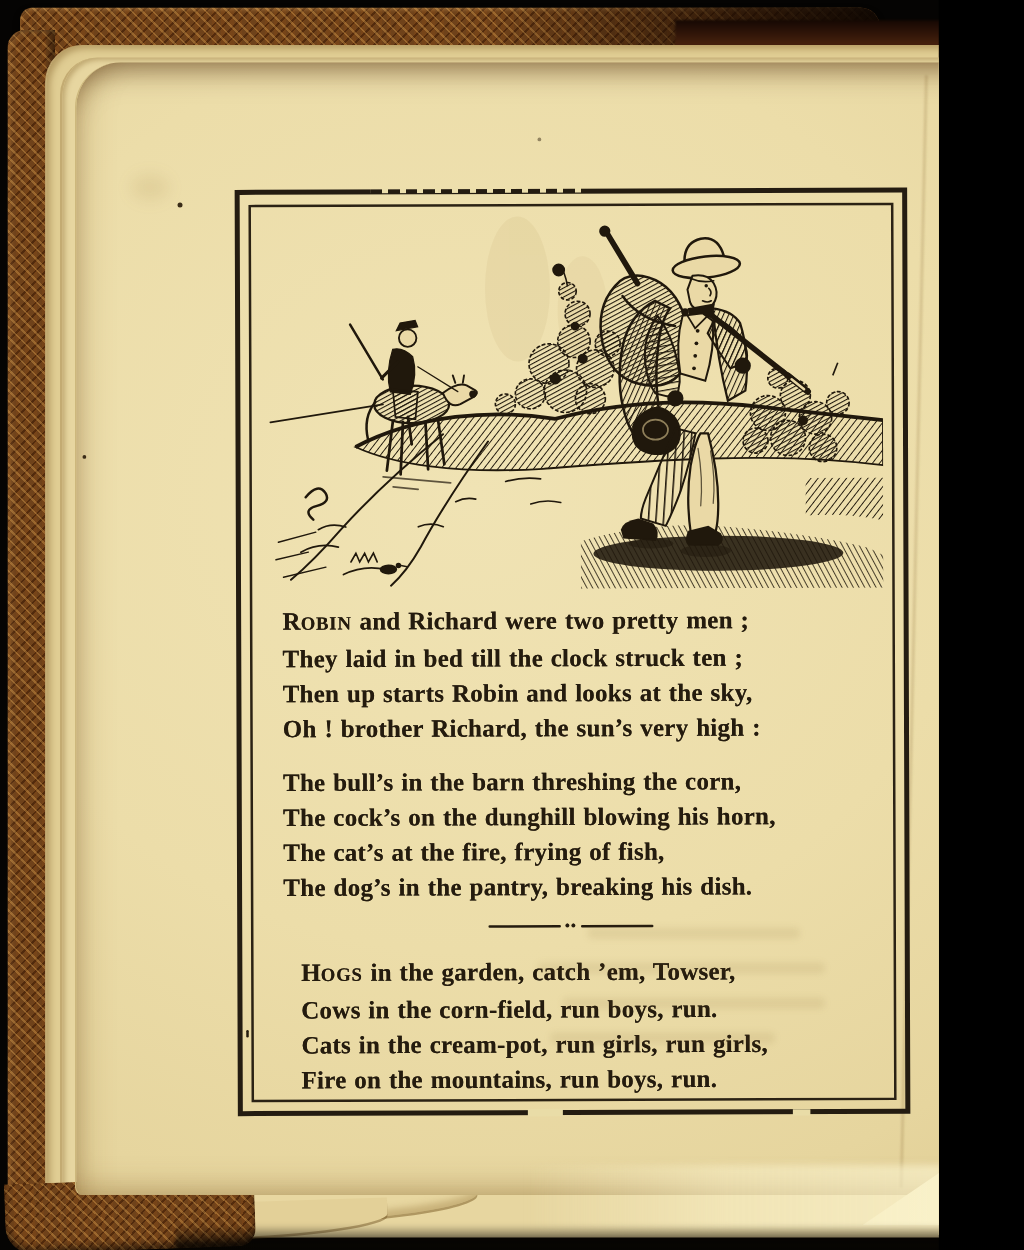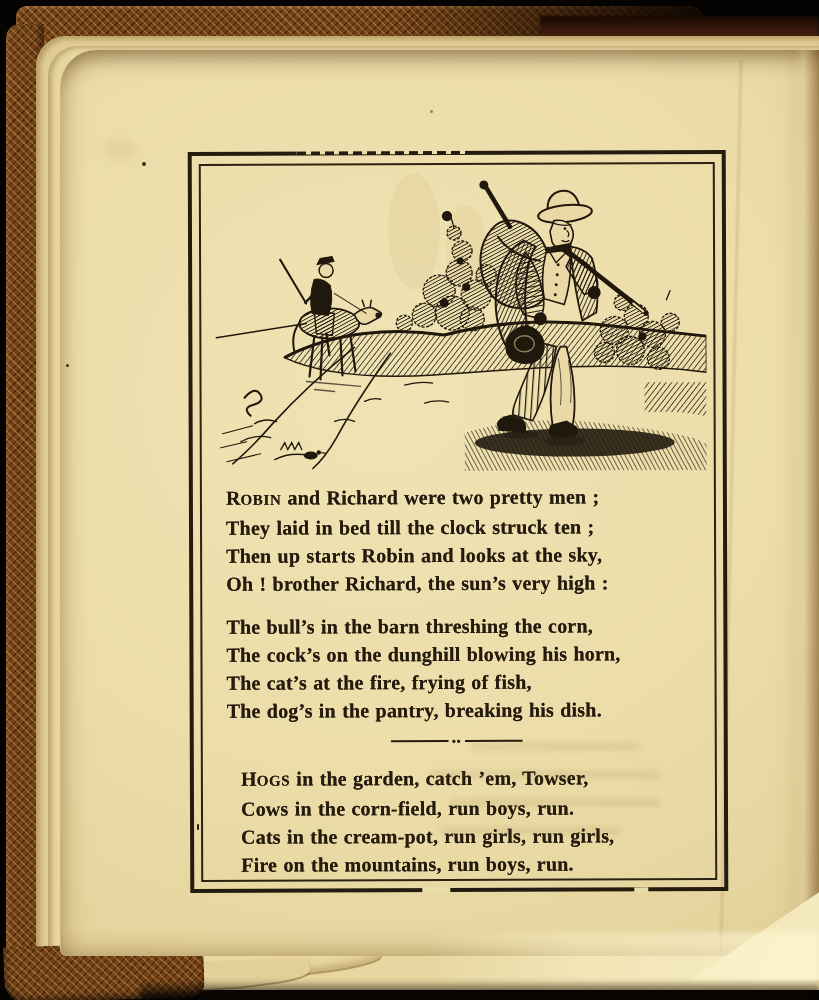--- a/index.html
+++ b/index.html
@@ -1,17 +1,17 @@
 <!DOCTYPE html>
 <html><head>
 <meta charset="utf-8">
 <style>
   html,body{margin:0;padding:0;background:#000;}
   *{box-sizing:border-box;}
-  .scene{position:relative;width:819px;height:1000px;background:#050403;overflow:hidden;
+  .scene{position:relative;width:751px;height:1000px;background:#050403;overflow:hidden;
          font-family:"Liberation Serif","DejaVu Serif",serif;}
 
   
   .leather{
     background-color:#6f421a;
     background-image:
       repeating-linear-gradient(45deg, rgba(255,196,100,.28) 0 1.5px, rgba(0,0,0,0) 1.5px 6px),
       repeating-linear-gradient(-45deg, rgba(50,18,0,.5) 0 1.5px, rgba(0,0,0,0) 1.5px 6px),
       repeating-linear-gradient(90deg, rgba(140,75,20,.25) 0 3px, rgba(0,0,0,0) 3px 7px);
   }

